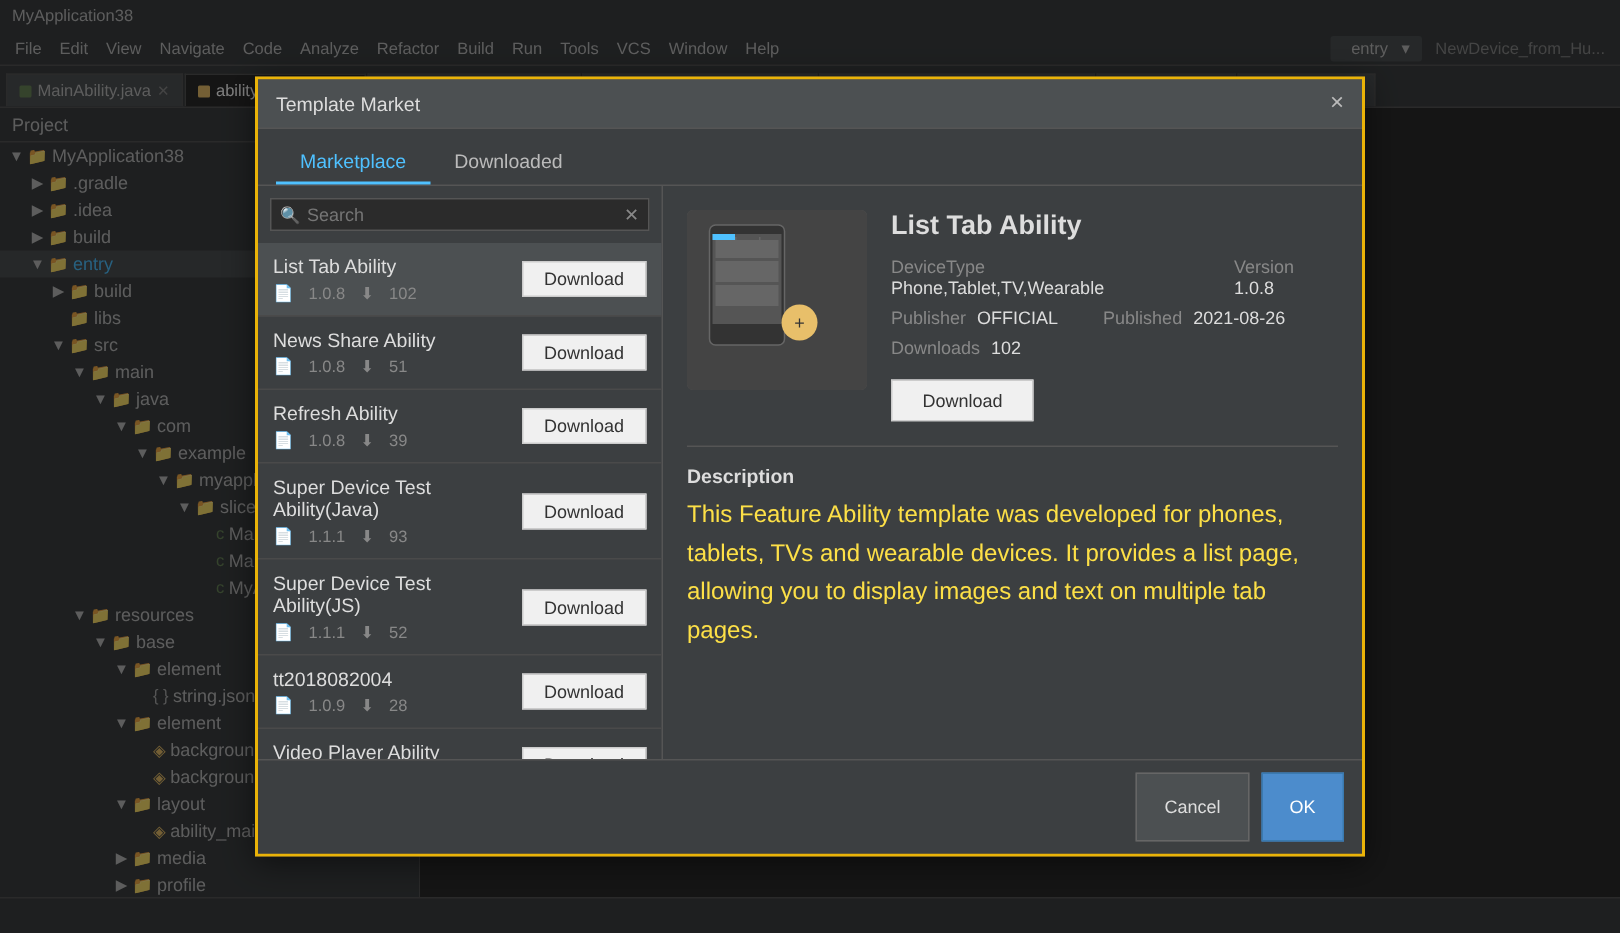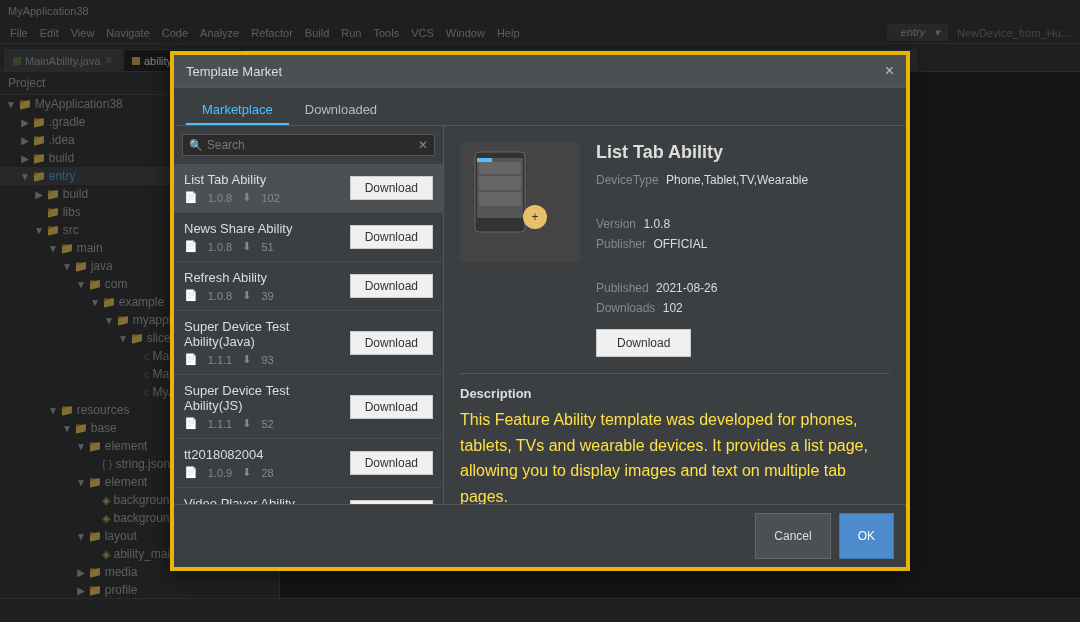--- a/index.html
+++ b/index.html
@@ -146,21 +146,21 @@
       background: rgba(0,0,0,0.5);
       display: flex;
       align-items: center;
       justify-content: center;
       z-index: 100;
     }
 
     
     .modal {
       background: #3c3f41;
-      border: 4px solid #eab308;
+      border: 2px solid #eab308;
       width: 740px;
       max-height: 520px;
       box-shadow: 0 4px 20px rgba(0,0,0,0.5);
       display: flex;
       flex-direction: column;
     }
     .modal-header {
       display: flex;
       align-items: center;
       justify-content: space-between;
@@ -304,21 +304,20 @@
       font-size: 18px;
       color: #dddddd;
       font-weight: bold;
       margin-bottom: 10px;
     }
     .detail-meta-row {
       display: flex;
       gap: 30px;
       margin-bottom: 6px;
       font-size: 12px;
-      flex-direction: column;
     }
     .detail-meta-item .meta-label {
       color: #888;
       margin-right: 4px;
     }
     .detail-meta-item .meta-value {
       color: #dddddd;
     }
     .detail-download-btn {
       background: #f0f0f0;
@@ -394,21 +393,21 @@
   <span>Code</span>
   <span>Analyze</span>
   <span>Refactor</span>
   <span>Build</span>
   <span>Run</span>
   <span>Tools</span>
   <span>VCS</span>
   <span>Window</span>
   <span>Help</span>
   <span style="flex:1"></span>
-  <span style="background:#4c5052; padding:2px 8px; border-radius:2px; cursor:pointer;font-style:italic;">
+  <span style="background:#4c5052; padding:2px 8px; border-radius:2px; cursor:pointer;">
     <span>entry</span> ▾
   </span>
   &nbsp;
   <span style="color:#888;">NewDevice_from_Hu...</span>
 </div>
 
 <div class="tabs-bar">
   <div class="tab">
     <span style="width:8px;height:8px;background:#6a8759;display:inline-block;border-radius:1px;"></span>
     <span>MainAbility.java</span>

